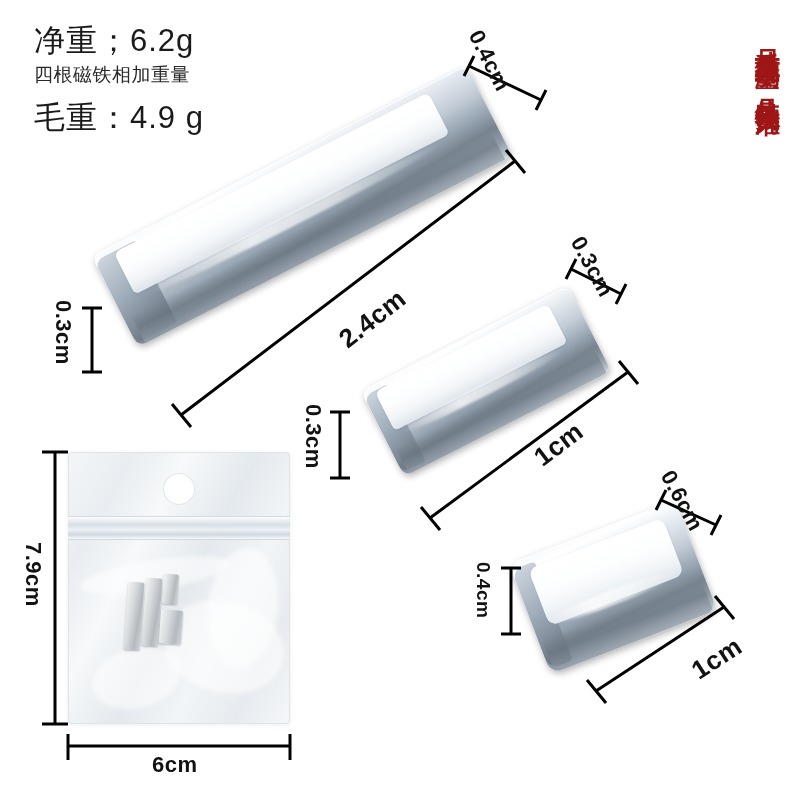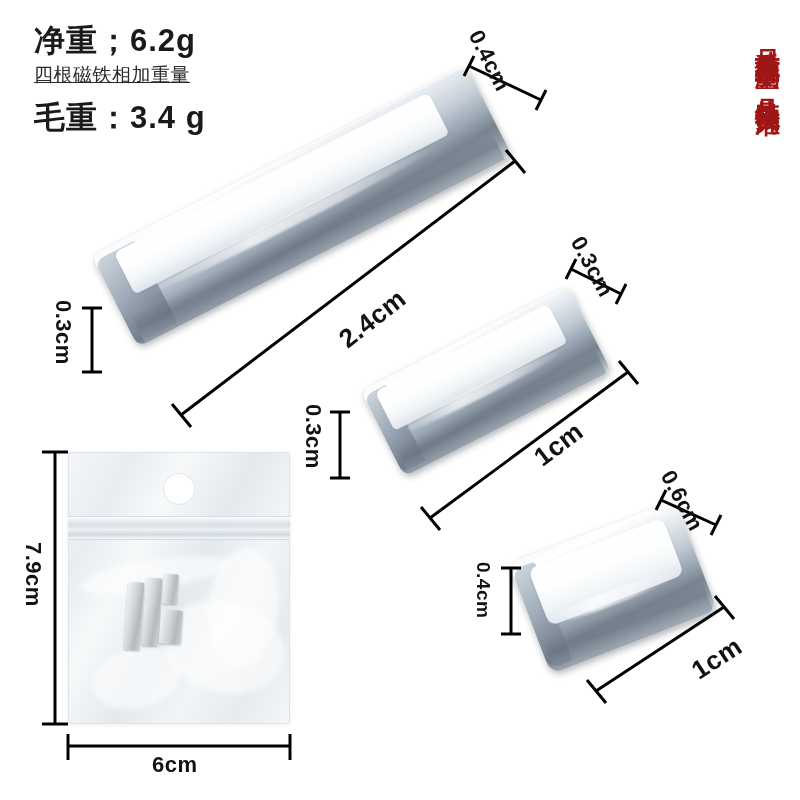--- a/index.html
+++ b/index.html
@@ -21,35 +21,34 @@
 
   
   .spec-block {
     position: absolute;
     left: 34px;
     top: 22px;
     width: 330px;
   }
   .spec-main {
     font-size: 31px;
-    font-weight: bold;
+    font-weight: normal;
     color: #1a1a1a;
     letter-spacing: 1px;
     line-height: 1.25;
     white-space: nowrap;
   }
   .spec-sub {
     font-size: 19px;
     color: #2a2a2a;
     letter-spacing: 0.5px;
     line-height: 1.3;
     margin-top: 2px;
     margin-bottom: 12px;
     white-space: nowrap;
-    text-decoration: underline;
   }
 
   
   .disclaimer {
     position: absolute;
     left: 736px;
     top: 28px;
     width: 46px;
     font-size: 25px;
     font-weight: bold;
@@ -213,21 +212,21 @@
   
 </style>
 </head>
 <body>
 
 <div id="stage">
 
   <div class="spec-block">
     <div class="spec-main">净重；6.2g</div>
     <div class="spec-sub">四根磁铁相加重量</div>
-    <div class="spec-main">毛重：3.4 g</div>
+    <div class="spec-main">毛重：4.9 g</div>
   </div>
 
   <div class="disclaimer">尺寸重量为纯手工测量 具体以实物为准</div>
 
   <div class="magnet" style="left:92px; top:155px; width:420px; height:102px; transform: rotate(-27deg);">
     <div class="mag-body">
       <div class="mag-cap"></div>
       <div class="mag-top"></div>
       <div class="mag-side"></div>
       <div class="mag-gloss"></div>

